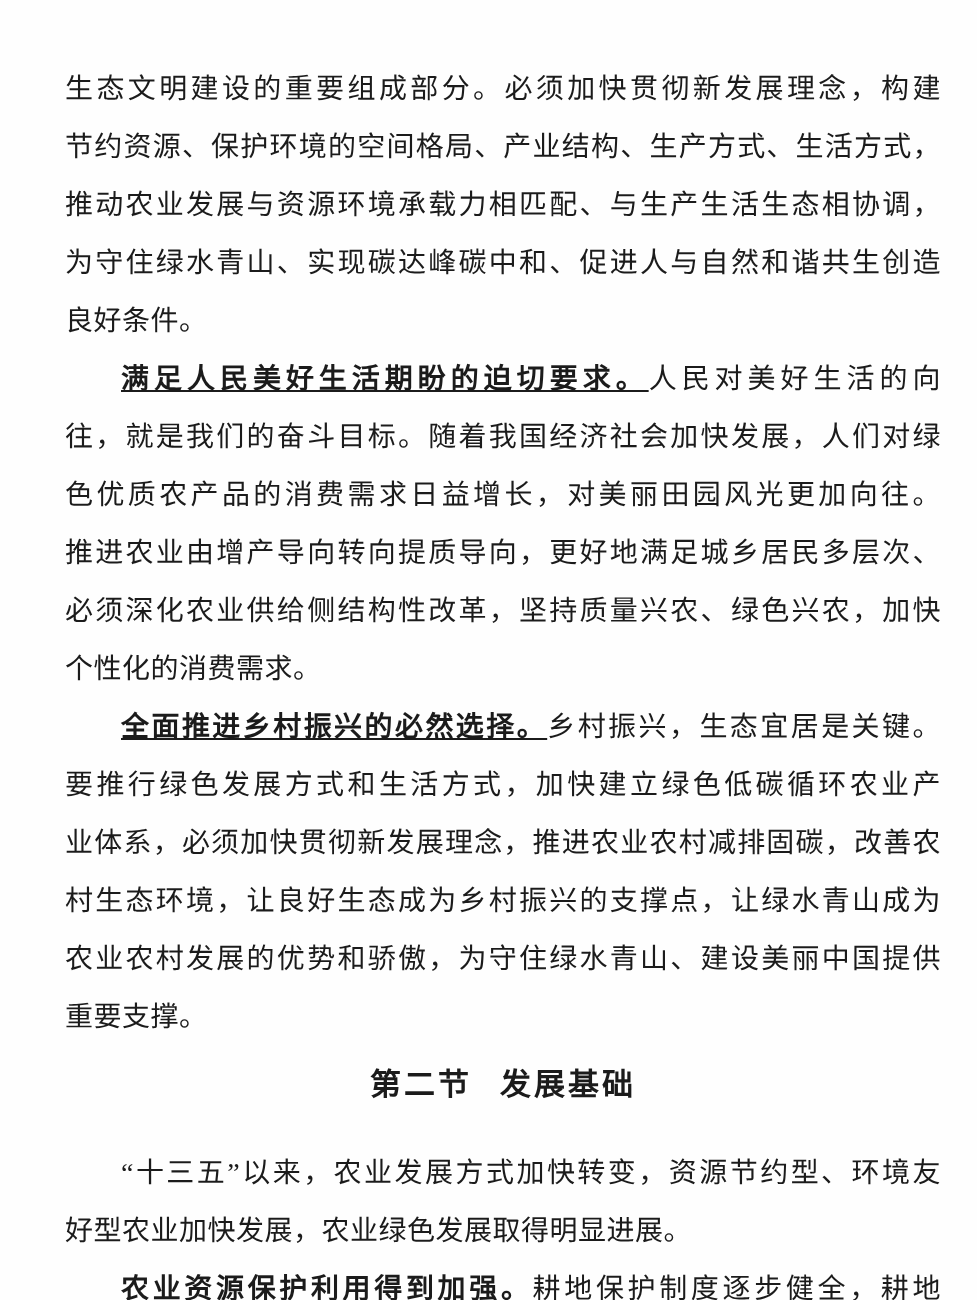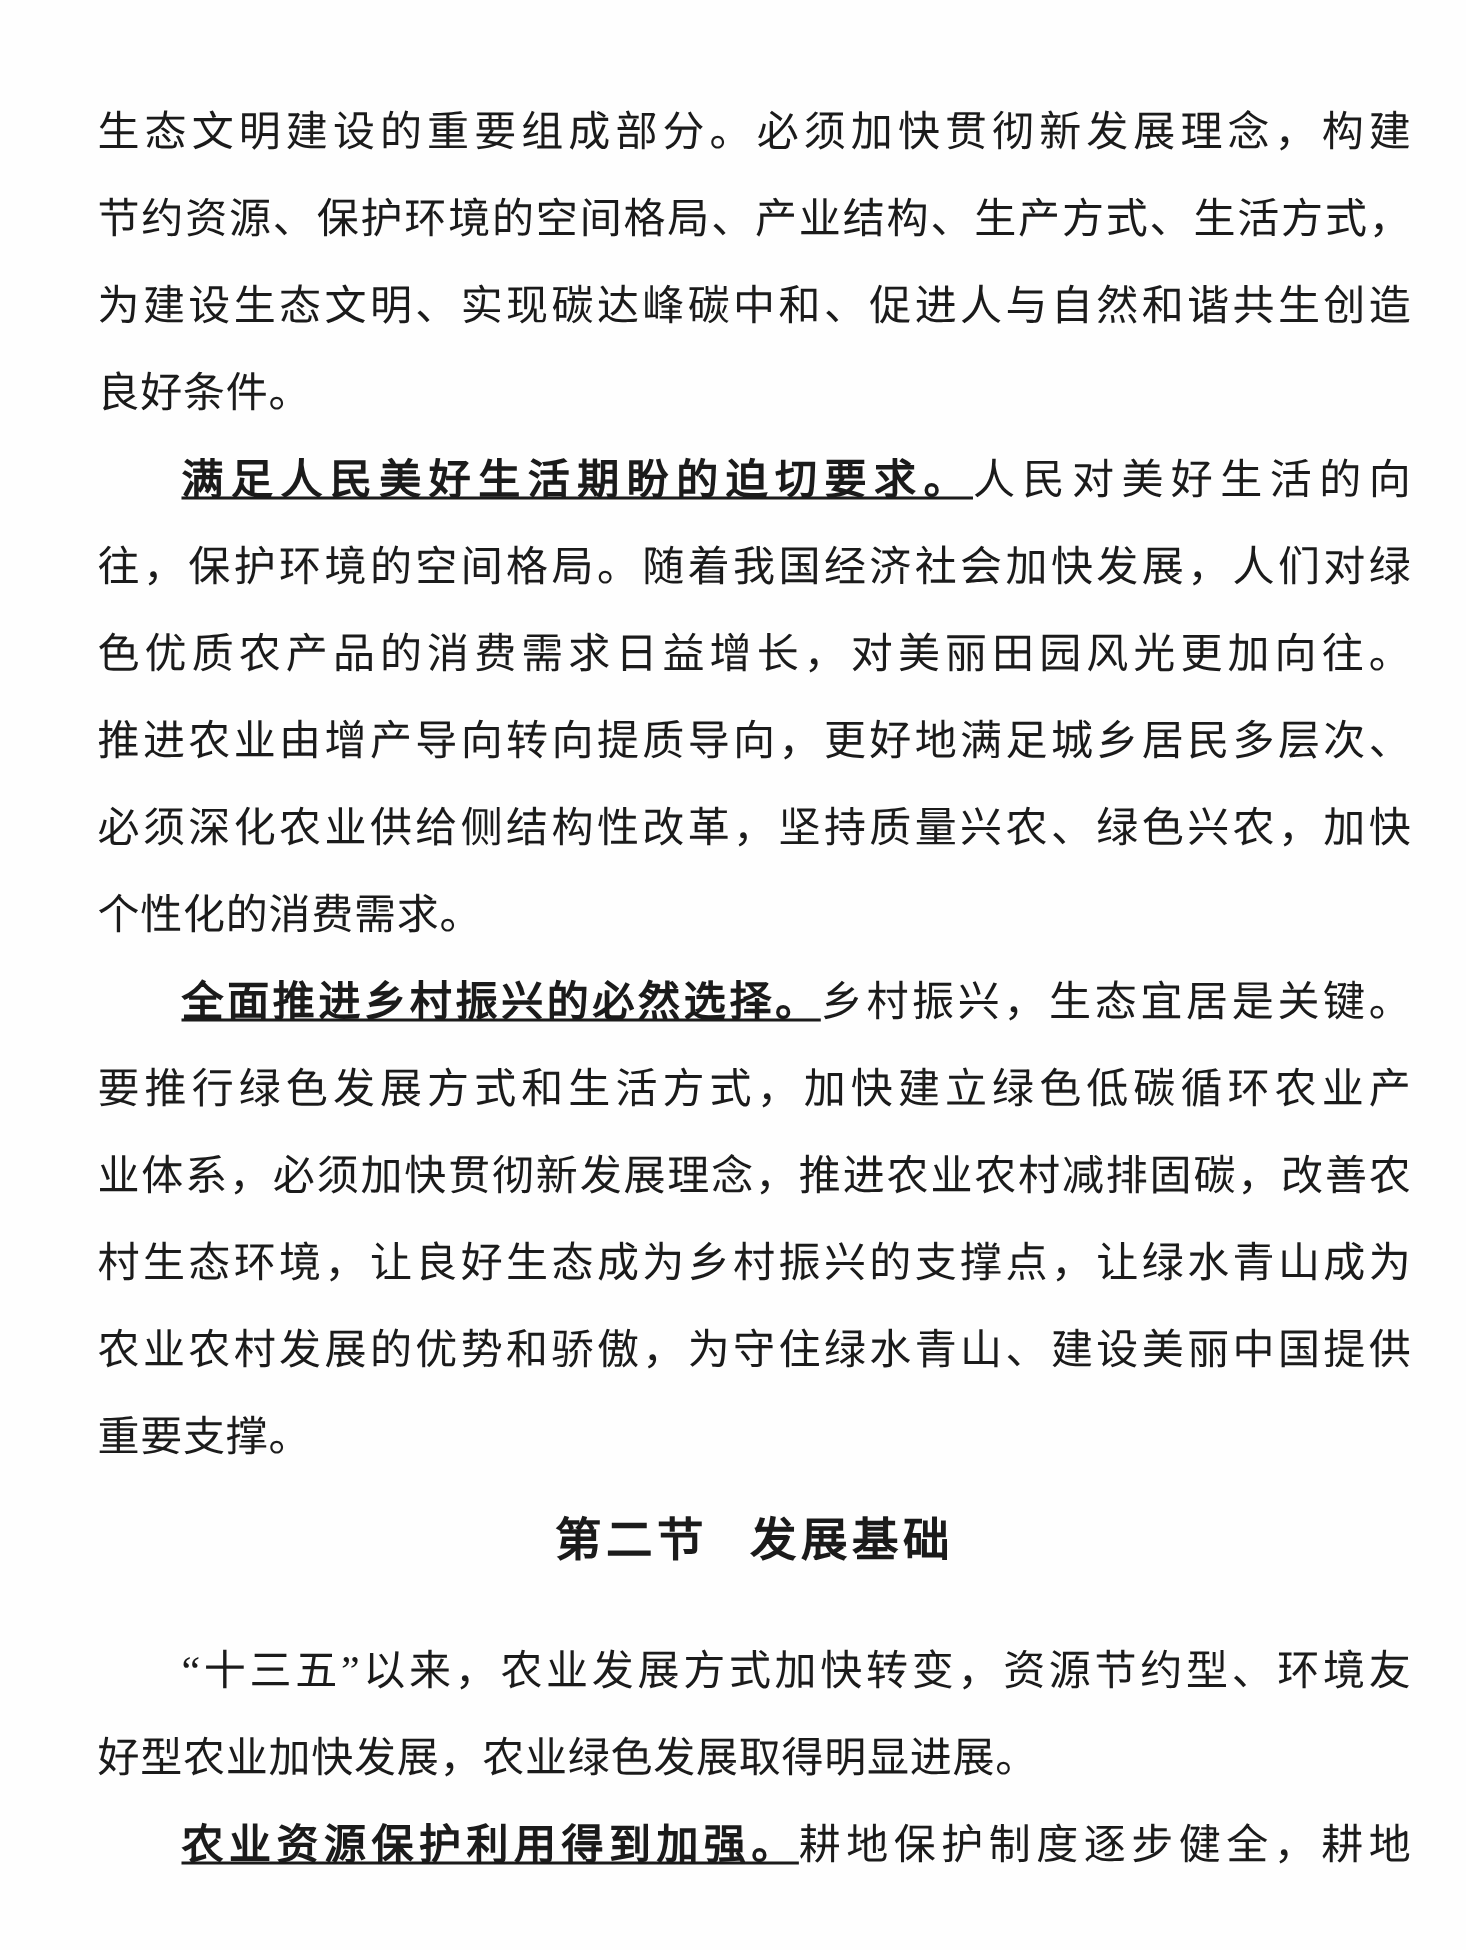--- a/index.html
+++ b/index.html
@@ -55,26 +55,27 @@
   .h-num { margin-right: 0.9em; }
 </style>
 </head>
 <body>
 
 <div class="page" style="background: rgb(254, 254, 254); color: rgb(27, 27, 27);">
   <div class="content">
       <div class="para">
         <div class="line"><span>生态文明建设的重要组成部分。必须加快贯彻新发展理念，构建</span></div>
         <div class="line"><span>节约资源、保护环境的空间格局、产业结构、生产方式、生活方式，</span></div>
-        <div class="line"><span>为建设生态文明、实现碳达峰碳中和、促进人与自然和谐共生创造</span></div>
+        <div class="line"><span>推动农业发展与资源环境承载力相匹配、与生产生活生态相协调，</span></div>
+        <div class="line"><span>为守住绿水青山、实现碳达峰碳中和、促进人与自然和谐共生创造</span></div>
         <div class="line end"><span>良好条件。</span></div>
       </div>
       <div class="para">
         <div class="line ind"><b class="lead">满足人民美好生活期盼的迫切要求。</b><span>人民对美好生活的向</span></div>
-        <div class="line"><span>往，保护环境的空间格局。随着我国经济社会加快发展，人们对绿</span></div>
+        <div class="line"><span>往，就是我们的奋斗目标。随着我国经济社会加快发展，人们对绿</span></div>
         <div class="line"><span>色优质农产品的消费需求日益增长，对美丽田园风光更加向往。</span></div>
         <div class="line"><span>推进农业由增产导向转向提质导向，更好地满足城乡居民多层次、</span></div>
         <div class="line"><span>必须深化农业供给侧结构性改革，坚持质量兴农、绿色兴农，加快</span></div>
         <div class="line end"><span>个性化的消费需求。</span></div>
       </div>
       <div class="para">
         <div class="line ind"><b class="lead">全面推进乡村振兴的必然选择。</b><span>乡村振兴，生态宜居是关键。</span></div>
         <div class="line"><span>要推行绿色发展方式和生活方式，加快建立绿色低碳循环农业产</span></div>
         <div class="line"><span>业体系，必须加快贯彻新发展理念，推进农业农村减排固碳，改善农</span></div>
         <div class="line"><span>村生态环境，让良好生态成为乡村振兴的支撑点，让绿水青山成为</span></div>

